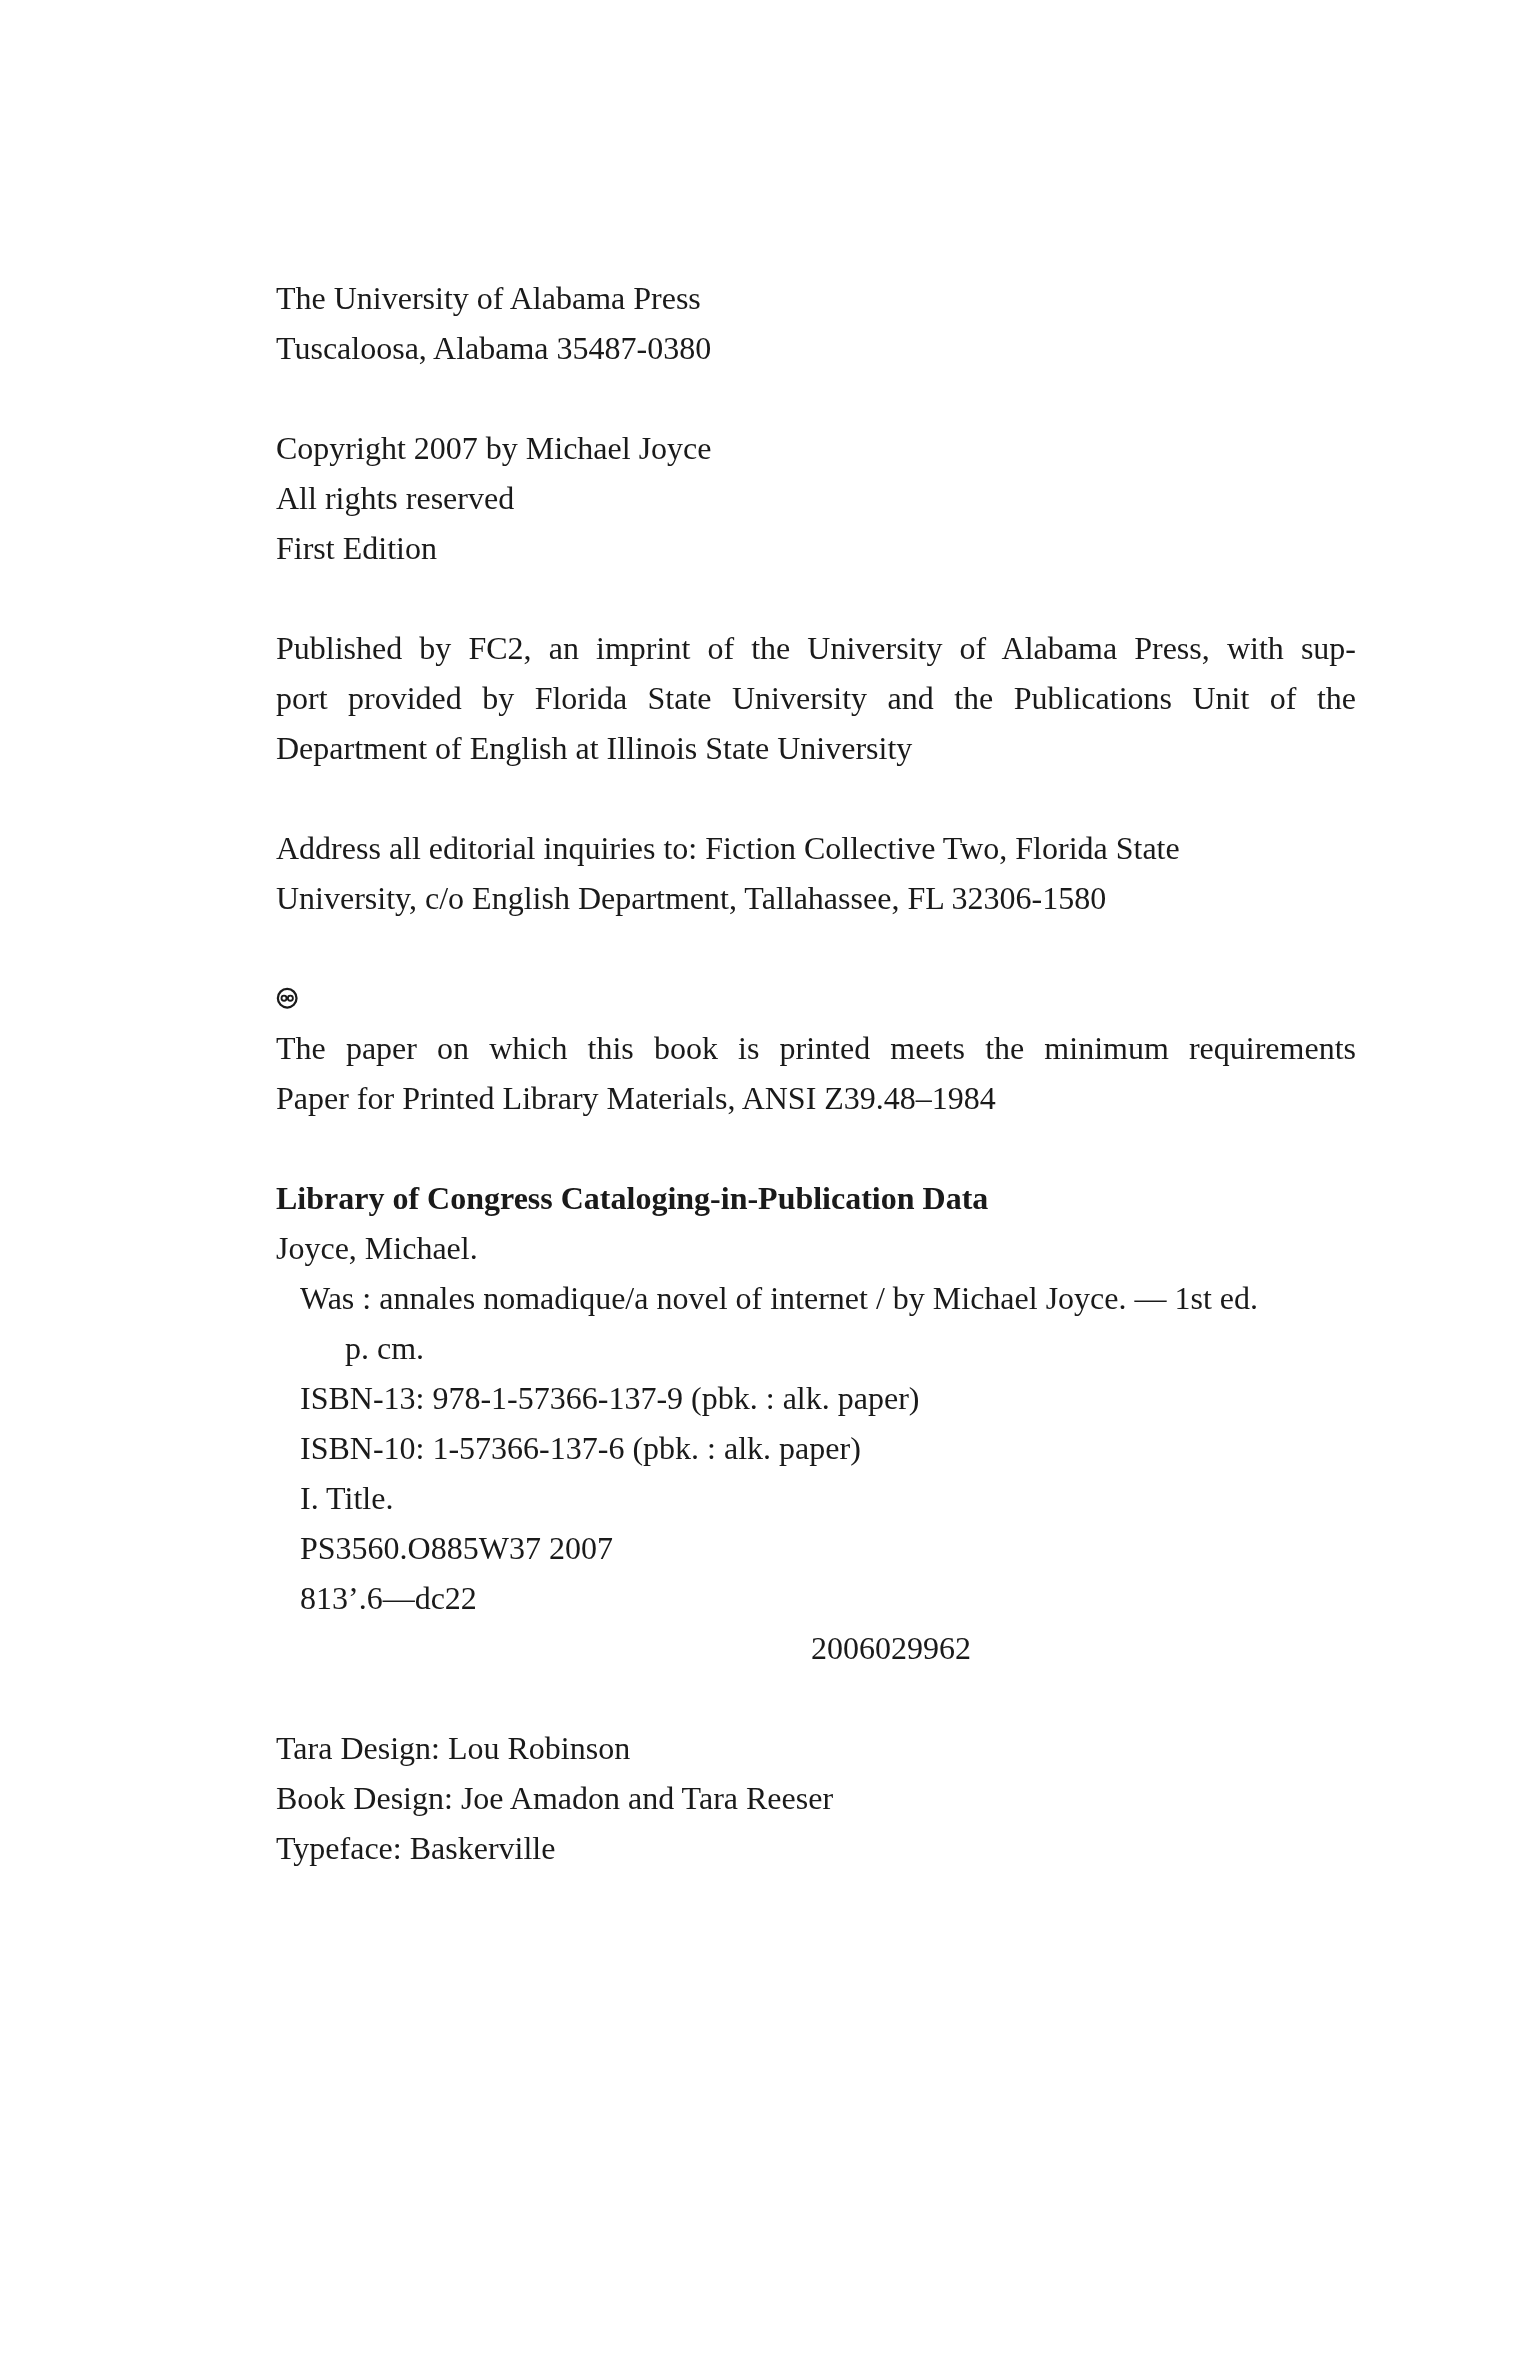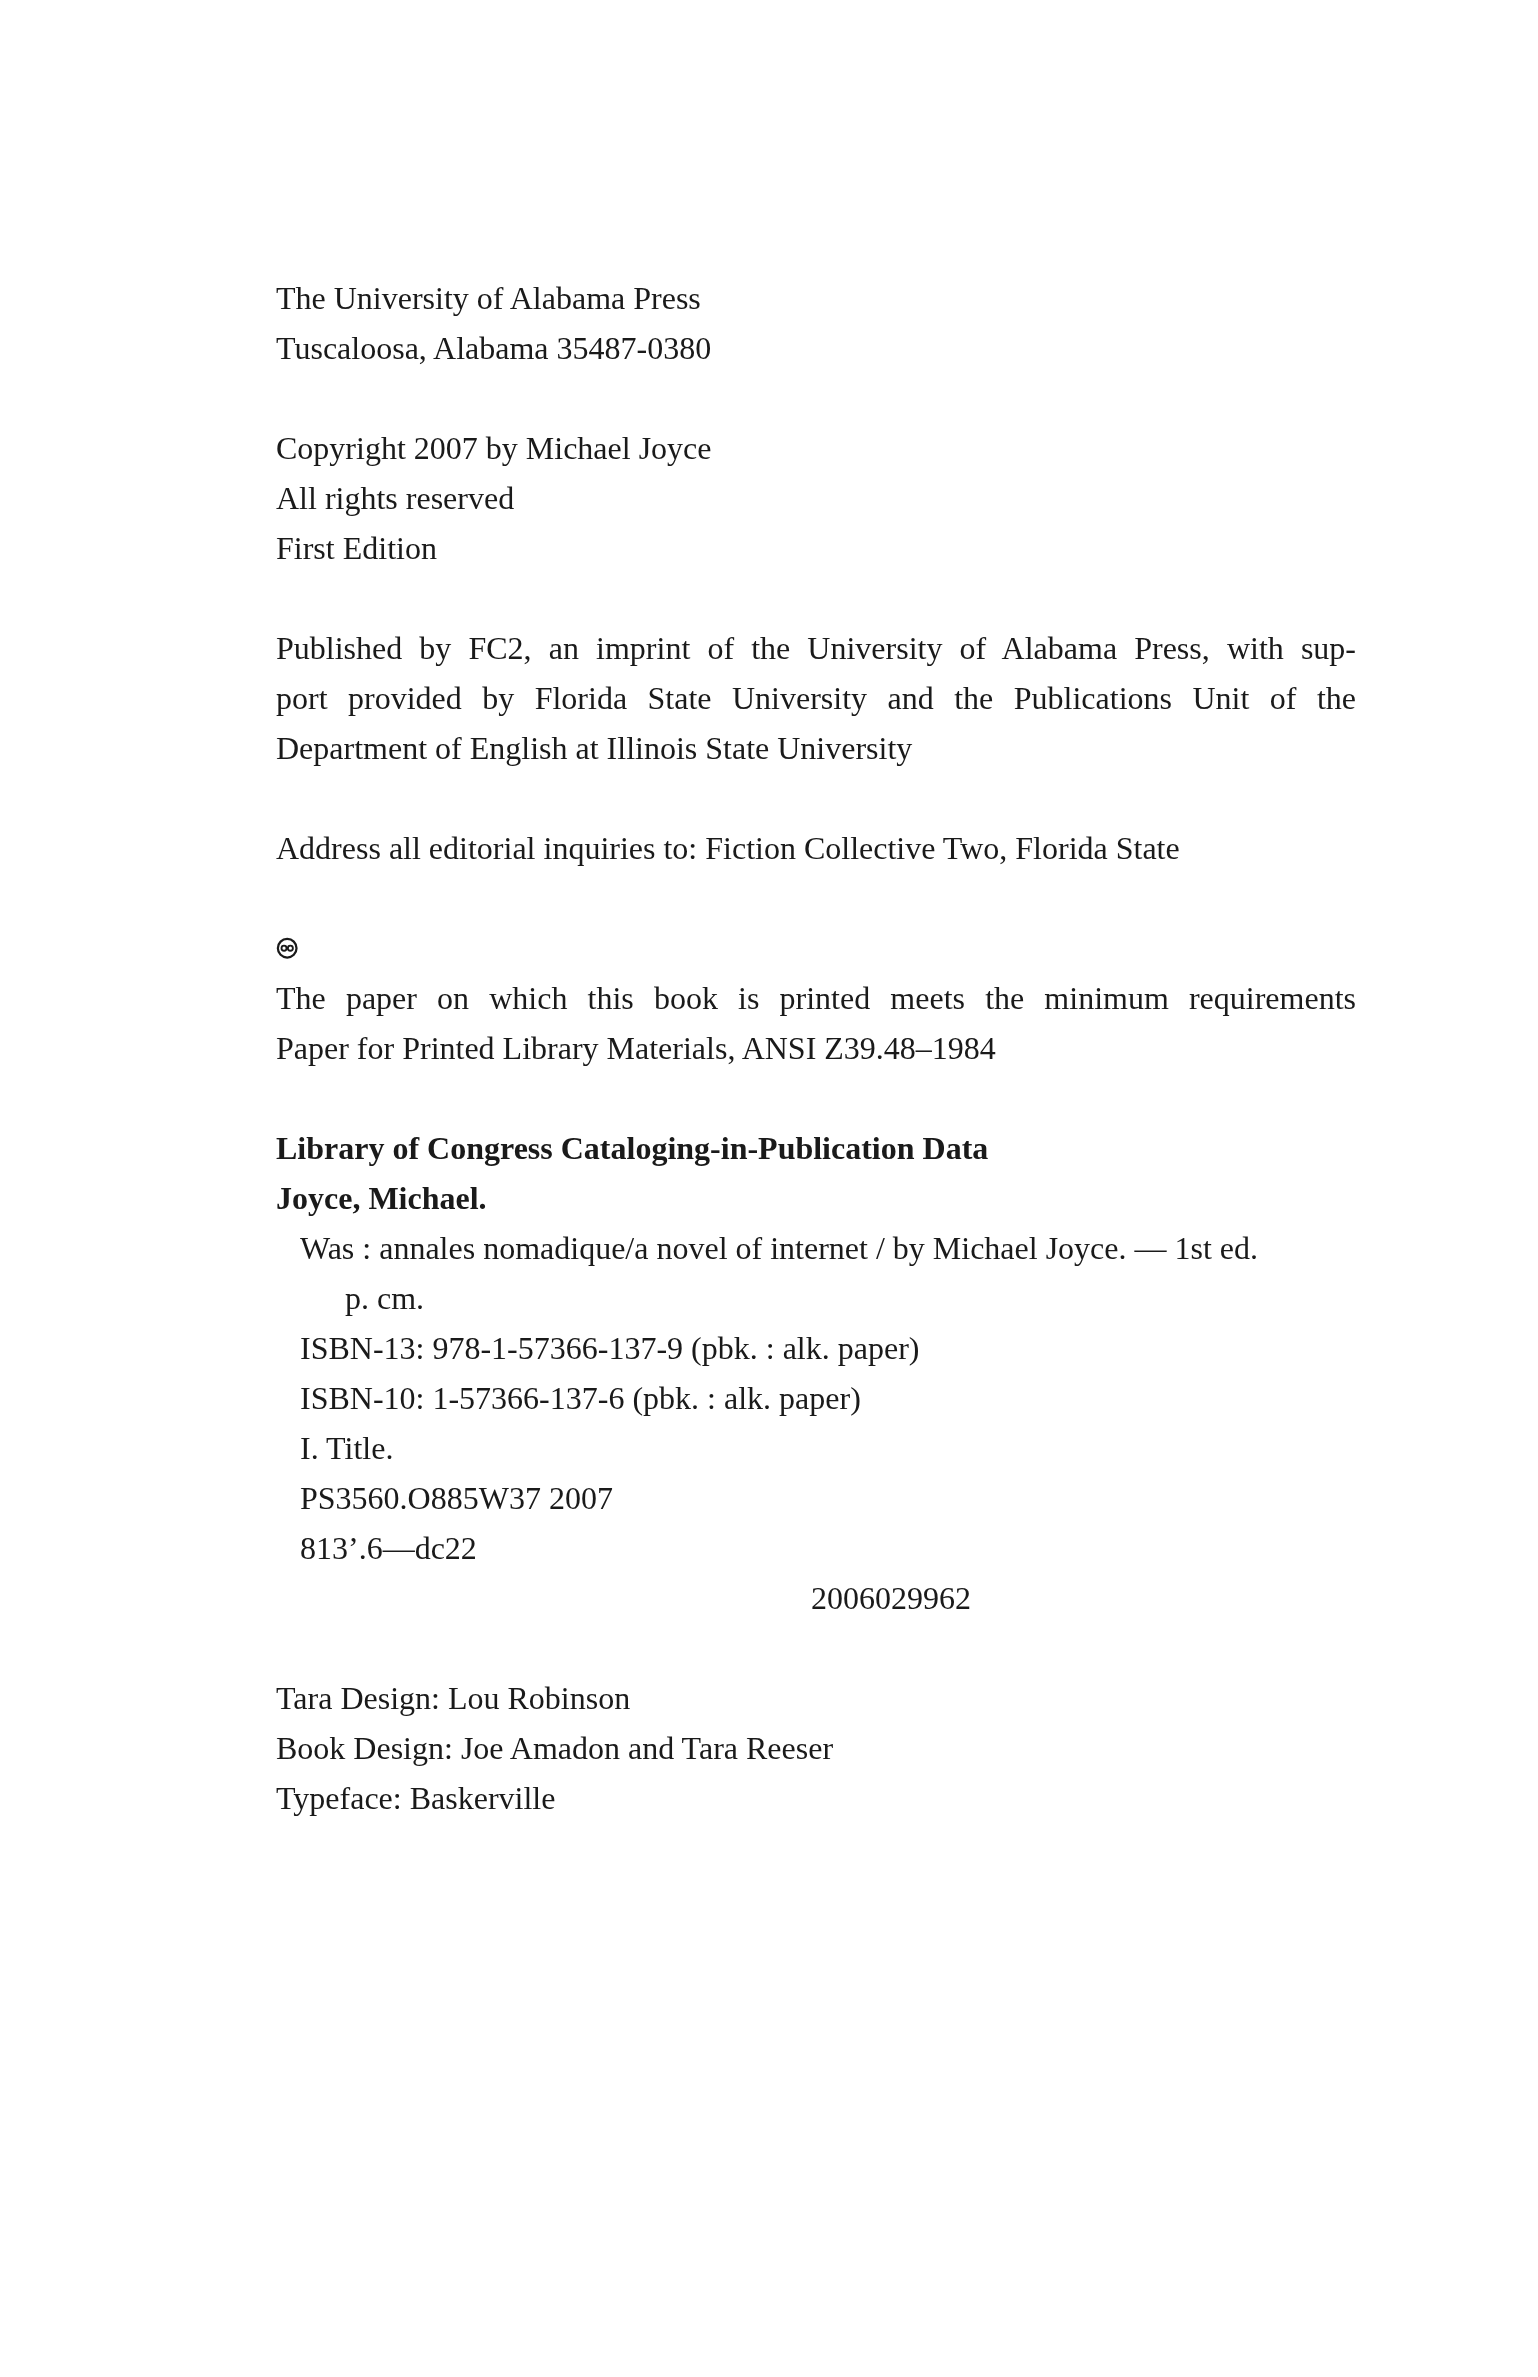--- a/index.html
+++ b/index.html
@@ -24,21 +24,21 @@
     line-height: 50px;
     color: #1a1a1a;
   }
   .line { min-height: 50px; }
   .blank { height: 50px; }
   .stretch {
     text-align: justify;
     text-align-last: justify;
   }
   .bold { font-weight: bold; }
-  .indent-0 { padding-left: 0; font-weight: bold; }
+  .indent-0 { padding-left: 0; }
   .indent-1 { padding-left: 24px; }
   .indent-2 { padding-left: 69px; }
   .lccn-line { padding-left: 535px; }
   .symbol-line {
     height: 50px;
     display: flex;
     align-items: center;
   }
   .pp-icon {
     display: inline-block;
@@ -64,20 +64,21 @@
 
     <div class="blank"></div>
 
     <div class="line stretch">Published by FC2, an imprint of the University of Alabama Press, with sup-</div>
     <div class="line stretch">port provided by Florida State University and the Publications Unit of the</div>
     <div class="line">Department of English at Illinois State University</div>
 
     <div class="blank"></div>
 
     <div class="line">Address all editorial inquiries to: Fiction Collective Two, Florida State</div>
+    <div class="line">University, c/o English Department, Tallahassee, FL 32306-1580</div>
 
     <div class="blank"></div>
 
     <div class="symbol-line">
       <span class="pp-icon">
         <svg width="22.4" height="22.4" viewBox="0 0 24 24">
           <circle cx="12" cy="12" r="10" fill="none" stroke="#1a1a1a" stroke-width="2.4"></circle>
           <circle cx="8.6" cy="12" r="2.7" fill="none" stroke="#1a1a1a" stroke-width="2"></circle>
           <circle cx="15.4" cy="12" r="2.7" fill="none" stroke="#1a1a1a" stroke-width="2"></circle>
         </svg>

